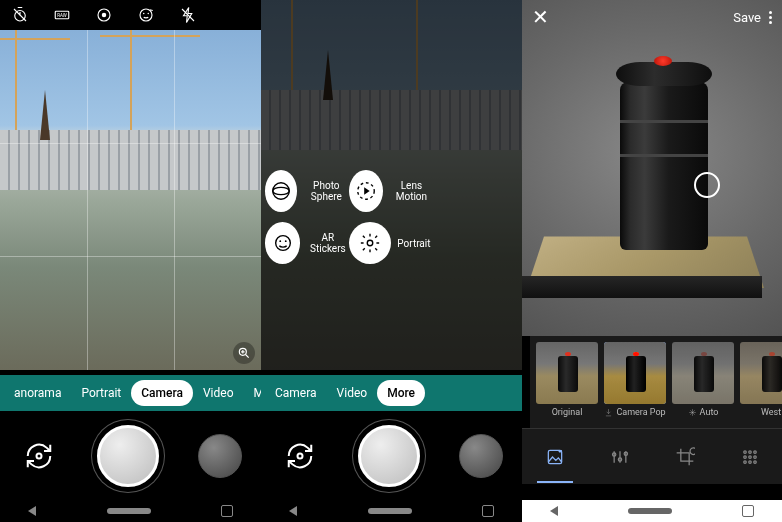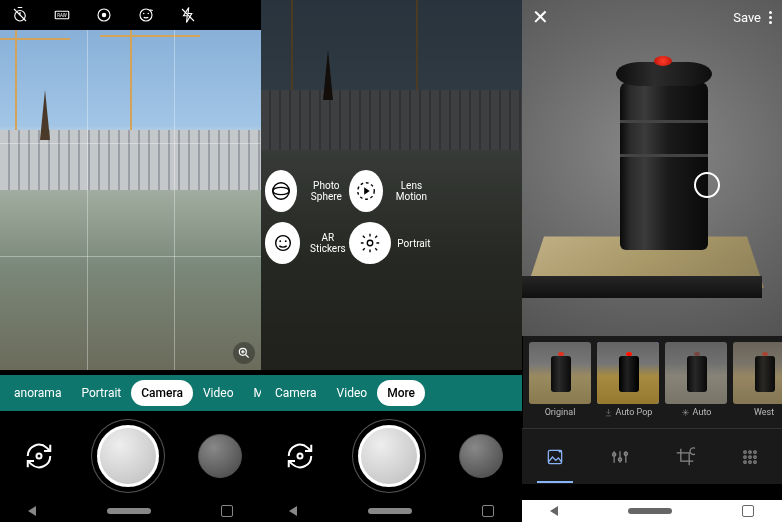--- a/index.html
+++ b/index.html
@@ -86,21 +86,21 @@
     background: radial-gradient(circle, #ff3a2a 0%, #c41a0e 80%); border-radius: 50%; }
   .laptop-front { position: absolute; bottom: 38px; left: 0; right: 20px; height: 22px; background: linear-gradient(#262626, #101010); }
   .editor-circle { position: absolute; top: 172px; left: 172px; width: 26px; height: 26px; border: 2px solid #fff; border-radius: 50%; }
   .editor-top { position: absolute; top: 0; left: 0; right: 0; height: 34px; display: flex; align-items: center; justify-content: space-between; padding: 0 10px; }
   .close-x { color: #fff; font-size: 20px; font-weight: 300; }
   .save-group { display: flex; align-items: center; gap: 8px; }
   .save-text { color: #fff; font-size: 13px; }
   .kebab { display: flex; flex-direction: column; gap: 2px; }
   .kebab span { width: 3px; height: 3px; border-radius: 50%; background: #fff; }
 
-  .filter-strip { position: absolute; top: 336px; left: 1px; right: 0; height: 92px; background: #1a1a1a; display: flex; gap: 6px; padding: 6px 6px 4px; overflow: hidden; }
+  .filter-strip { position: absolute; top: 336px; left: 8px; right: 0; height: 92px; background: #1a1a1a; display: flex; gap: 6px; padding: 6px 6px 4px; overflow: hidden; }
   .filter-item { flex: 0 0 62px; display: flex; flex-direction: column; align-items: center; gap: 3px; }
   .filter-thumb { width: 62px; height: 62px; border-radius: 3px; overflow: hidden; position: relative; }
   .filter-thumb.selected { outline: 2px solid #8ab4f8; outline-offset: -2px; }
   .mini-lens { position: absolute; inset: 0;
     background: linear-gradient(180deg, #666 0%, #777 35%, #9a8a60 55%, #8a7a50 100%); }
   .mini-lens::after { content: ''; position: absolute; top: 14px; left: 22px; width: 20px; height: 36px; background: linear-gradient(90deg,#0a0a0a,#2a2a2a 40%,#0a0a0a); border-radius: 3px; }
   .mini-lens::before { content: ''; position: absolute; top: 10px; left: 29px; width: 6px; height: 4px; background: #e0301e; border-radius: 50%; }
   .fvar1 .mini-lens { filter: saturate(1.6) contrast(1.1); }
   .fvar2 .mini-lens { filter: saturate(0.3) brightness(0.95); }
   .fvar3 .mini-lens { filter: sepia(0.4) brightness(0.9); }
@@ -312,21 +312,21 @@
         </div>
     </div>
     <div class="filter-item fvar1">
       <div class="filter-thumb selected">
           <div class="mini-lens"></div>
         </div>
       <div class="filter-label">
         <svg viewBox="0 0 24 24">
             <path d="M12 3v12m-5-5l5 5 5-5M5 21h14"></path>
           </svg>
-        <span>Auto Pop</span>
+        <span>Camera Pop</span>
       </div>
     </div>
     <div class="filter-item fvar2">
       <div class="filter-thumb">
           <div class="mini-lens"></div>
         </div>
       <div class="filter-label">
         <svg viewBox="0 0 24 24">
             <path d="M12 3v18M3 12h18M6 6l12 12M18 6L6 18"></path>
           </svg>

